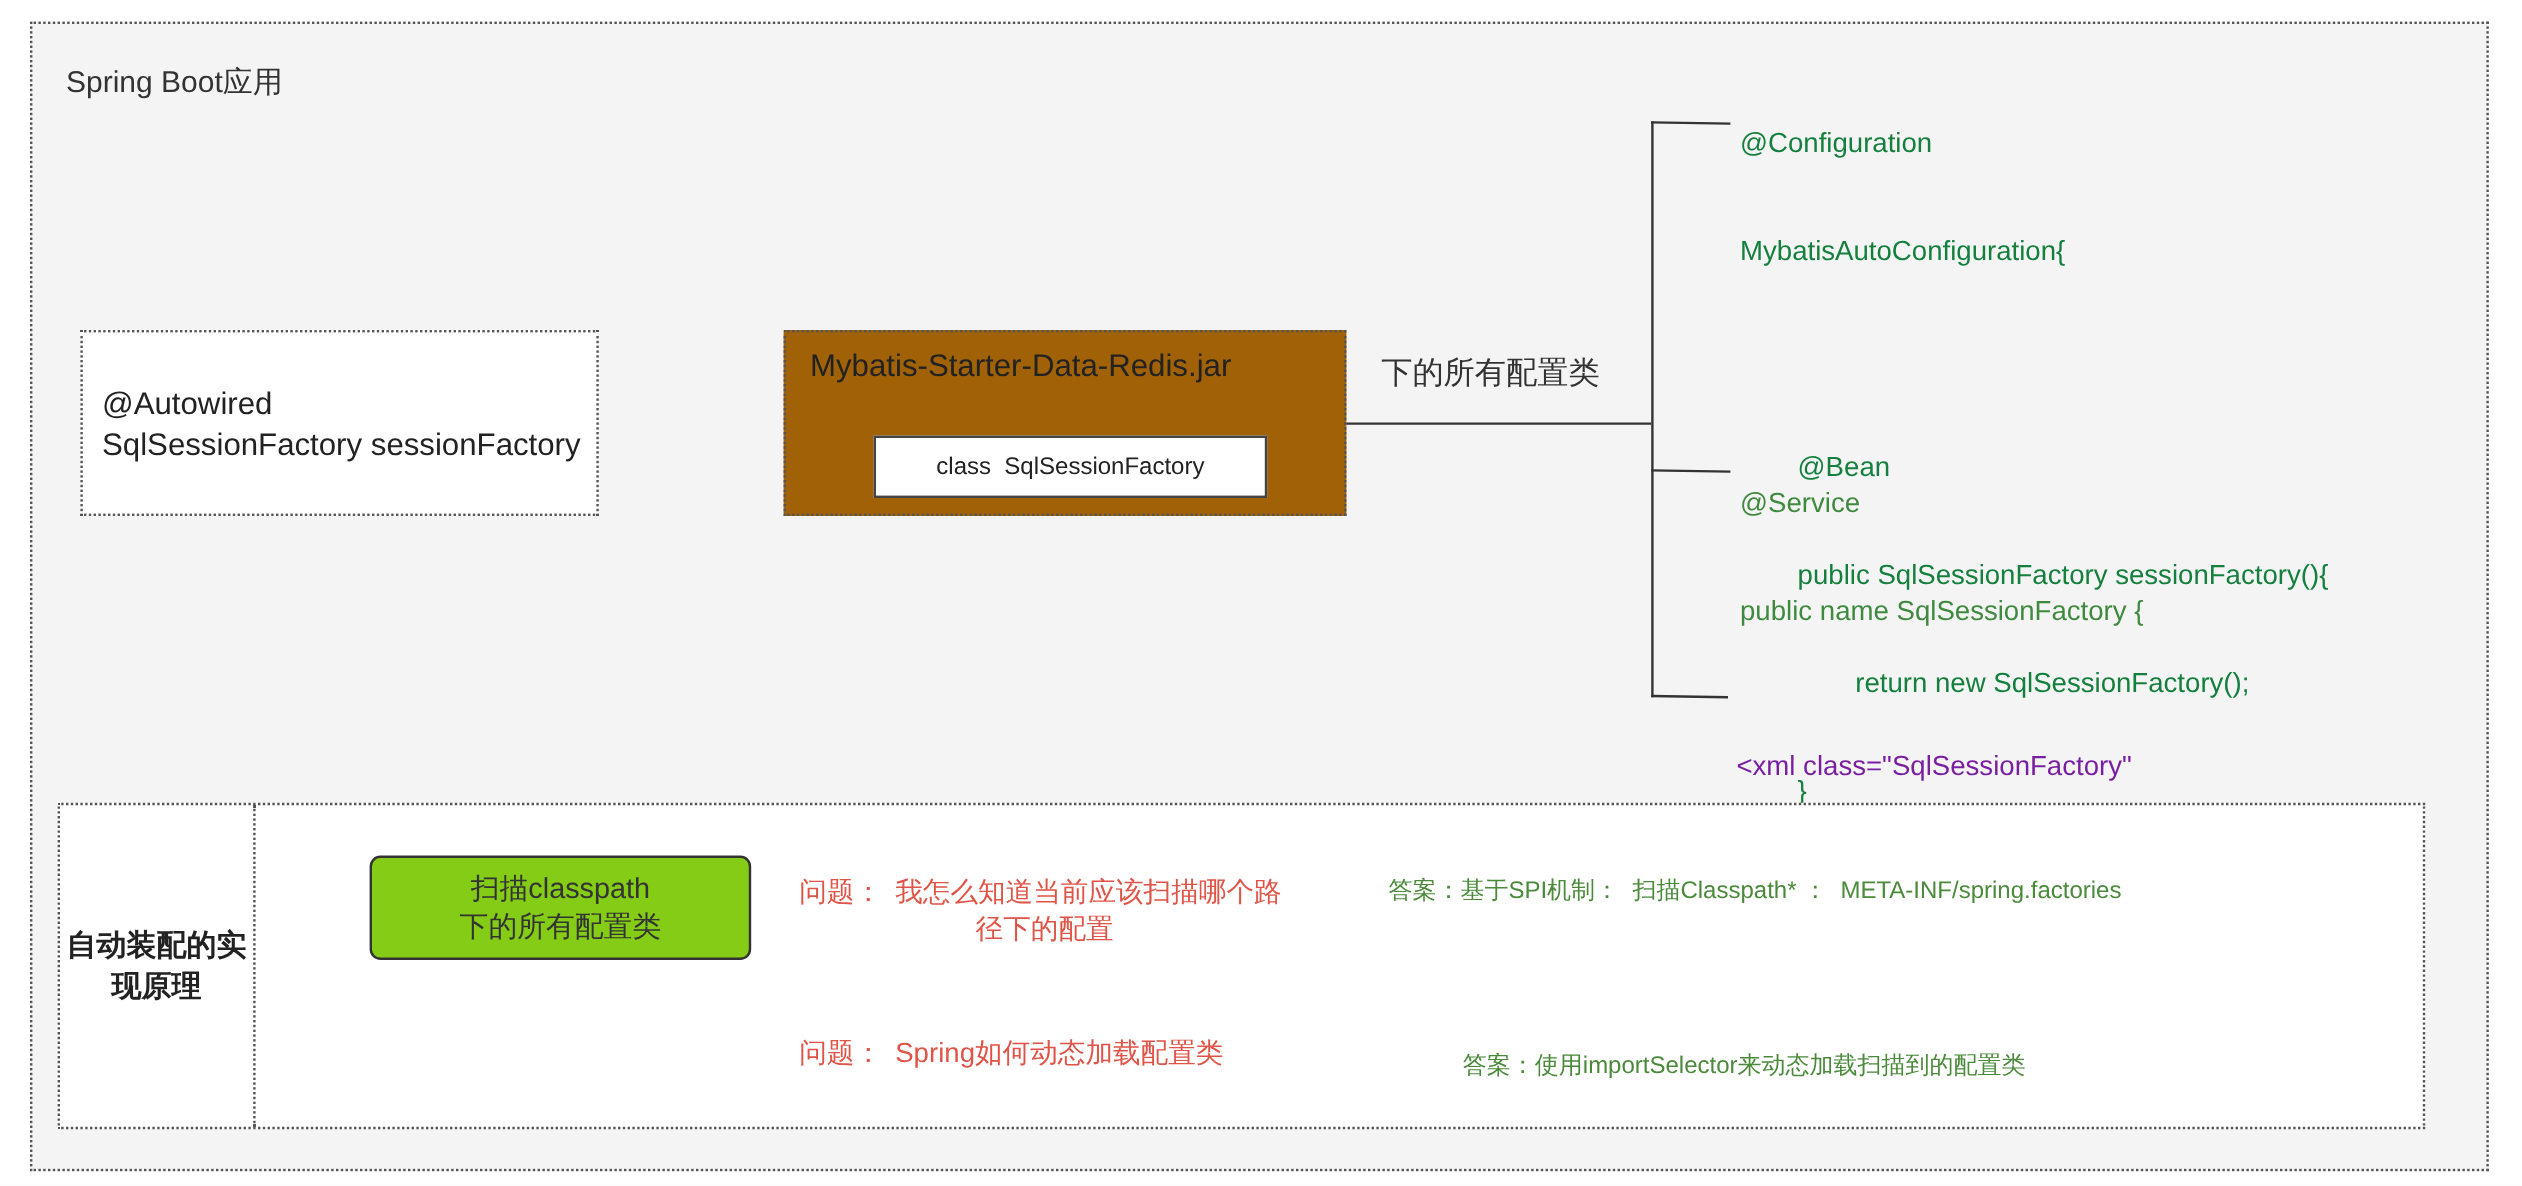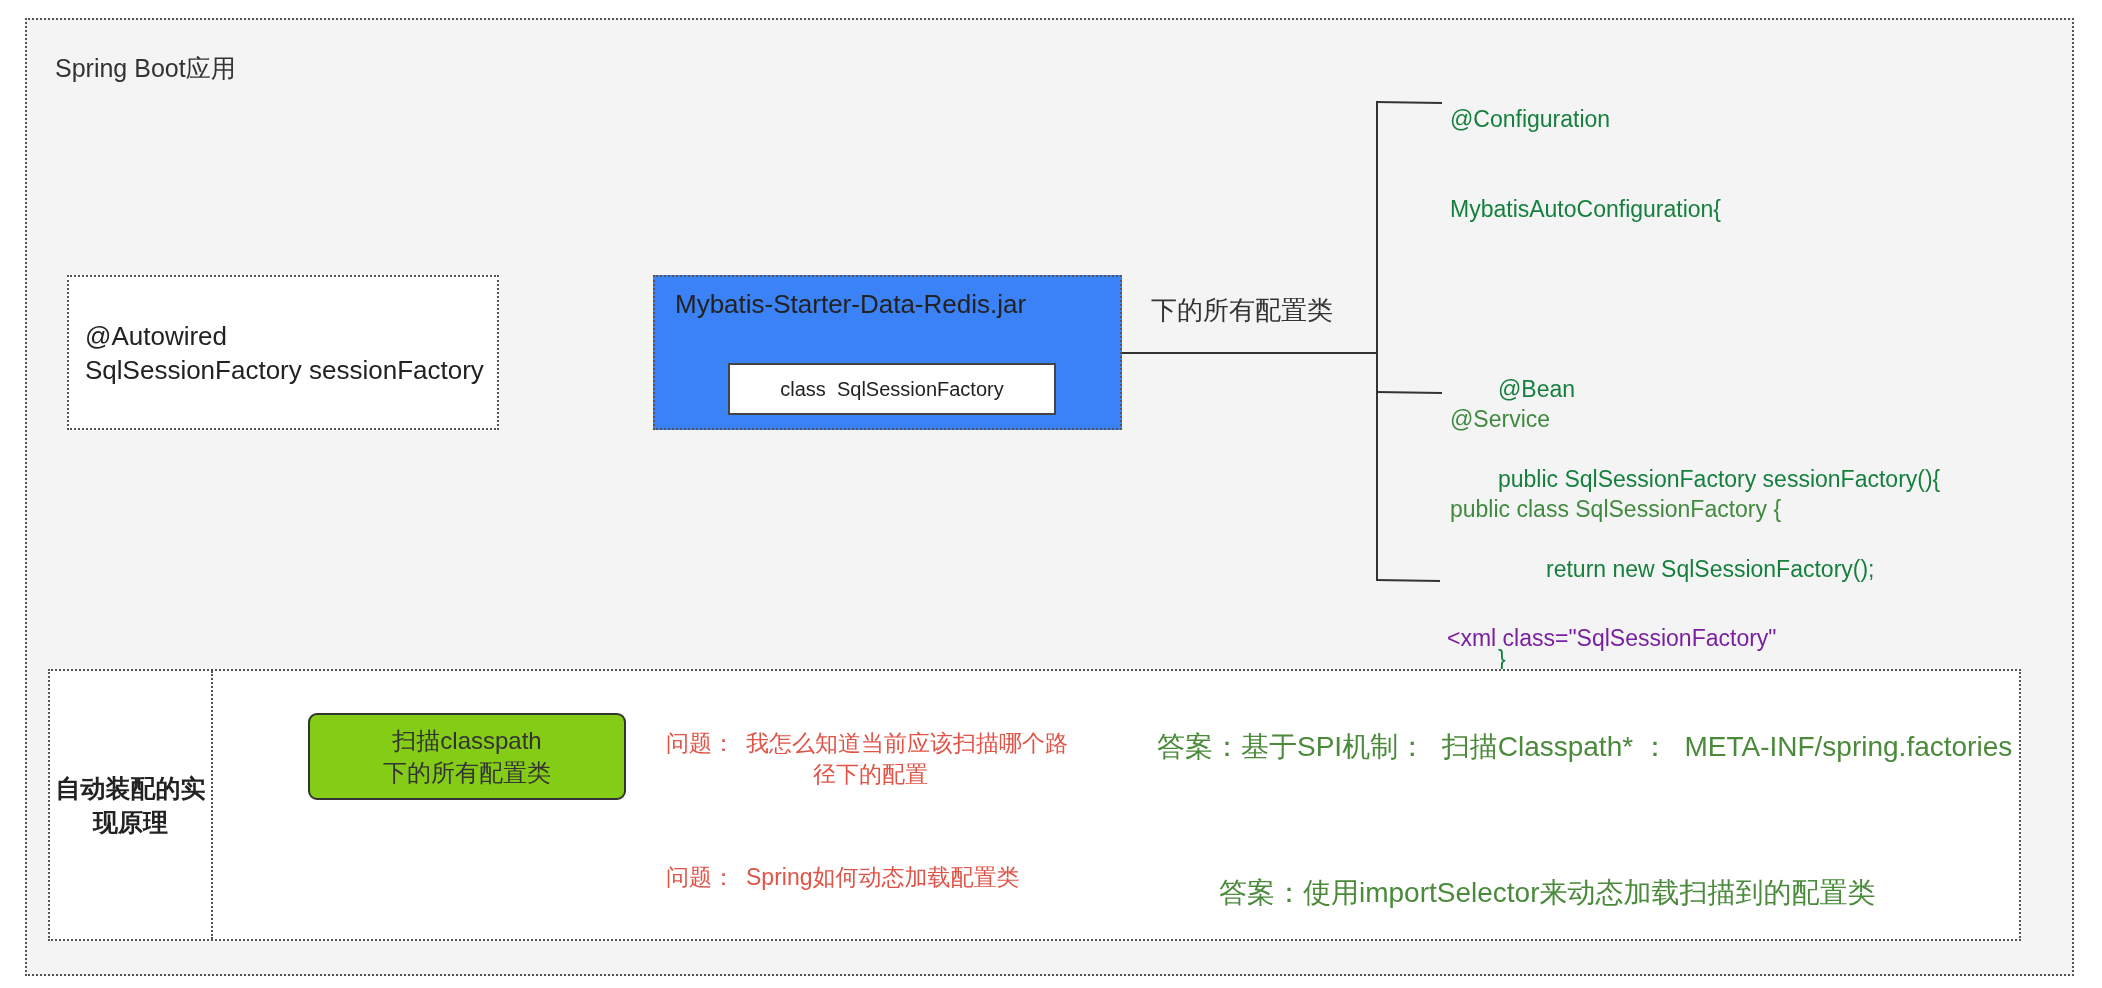--- a/index.html
+++ b/index.html
@@ -10,21 +10,21 @@
     color: #333333;
   }
   .abs { position: absolute; }
   .dotted { border: 2px dotted #555555; box-sizing: border-box; }
   #outer { left: 25px; top: 18px; width: 2049px; height: 958px; background: #f4f4f4; }
   #app-title { left: 55px; top: 52px; font-size: 25px; color: #333; white-space: nowrap; }
 
   #autowired-box { left: 67px; top: 275px; width: 432px; height: 155px; background: #fff; }
   #autowired-box .txt { position: absolute; left: 16px; top: 42px; font-size: 26px; line-height: 34px; color: #222; white-space: pre; }
 
-  #jar-box { left: 653px; top: 275px; width: 469px; height: 155px; background: #3b82f6; }
+  #jar-box { left: 653px; top: 275px; width: 469px; height: 155px; background: #a16207; }
   #jar-title { position: absolute; left: 20px; top: 12px; font-size: 26px; color: #222; white-space: nowrap; }
   #class-box { position: absolute; left: 73px; top: 86px; width: 328px; height: 52px; border: 2px solid #444; box-sizing: border-box; background: #fff;
     display: flex; align-items: center; justify-content: center; font-size: 20px; color: #222; white-space: pre; }
 
   #impl-label { left: 1151px; top: 293px; font-size: 26px; color: #333; white-space: nowrap; }
 
   svg#connectors { position: absolute; left: 0; top: 0; }
 
   .code { position: absolute; font-size: 23px; line-height: 30px; white-space: pre; }
   #code-config { left: 1450px; top: 44px; color: #e8352b; }
@@ -44,21 +44,21 @@
   #step-1 { top: 42px; }
   #step-2 { top: 162px; }
 
   .question { position: absolute; font-size: 23px; line-height: 31px; color: #e05447; white-space: nowrap; }
   .q-label { position: absolute; left: 0; top: 0; }
   .q-body { position: absolute; left: 80px; top: 0; text-align: right; }
   #q-1 { left: 616px; top: 57px; width: 420px; height: 70px; }
   #q-1 .q-cont { position: absolute; left: 147px; top: 31px; }
   #q-2 { left: 616px; top: 191px; width: 420px; height: 35px; }
 
-  .answer { position: absolute; font-size: 28px; color: #4a8a3a; white-space: pre; }
+  .answer { position: absolute; font-size: 20px; color: #4a8a3a; white-space: pre; }
   #a-1 { left: 1107px; top: 57px; }
   #a-2 { left: 1169px; top: 191px; margin-top: 12px; }
 </style>
 </head>
 <body>
 
 <div id="outer" class="abs dotted"></div>
 <div id="app-title" class="abs">Spring Boot应用</div>
 
 <div id="autowired-box" class="abs dotted">
@@ -87,21 +87,21 @@
   <div>&nbsp;</div>
   <div class="i1">@Bean</div>
   <div class="i1">public SqlSessionFactory sessionFactory(){</div>
   <div class="i2">return new SqlSessionFactory();</div>
   <div class="i1">}</div>
   <div>}</div>
 </div>
 
 <div id="code-service" class="code" style="color: rgb(63, 138, 63);">
   <div>@Service</div>
-  <div>public class SqlSessionFactory {</div>
+  <div>public name SqlSessionFactory {</div>
   <div>&nbsp;</div>
   <div>}</div>
 </div>
 
 <div id="code-xml" class="code" style="color: rgb(122, 31, 162);">
   <div>&lt;xml class="SqlSessionFactory"</div>
   <div>name="sessionFactory/&gt;</div>
 </div>
 
 <div id="principle-box" class="abs dotted">

